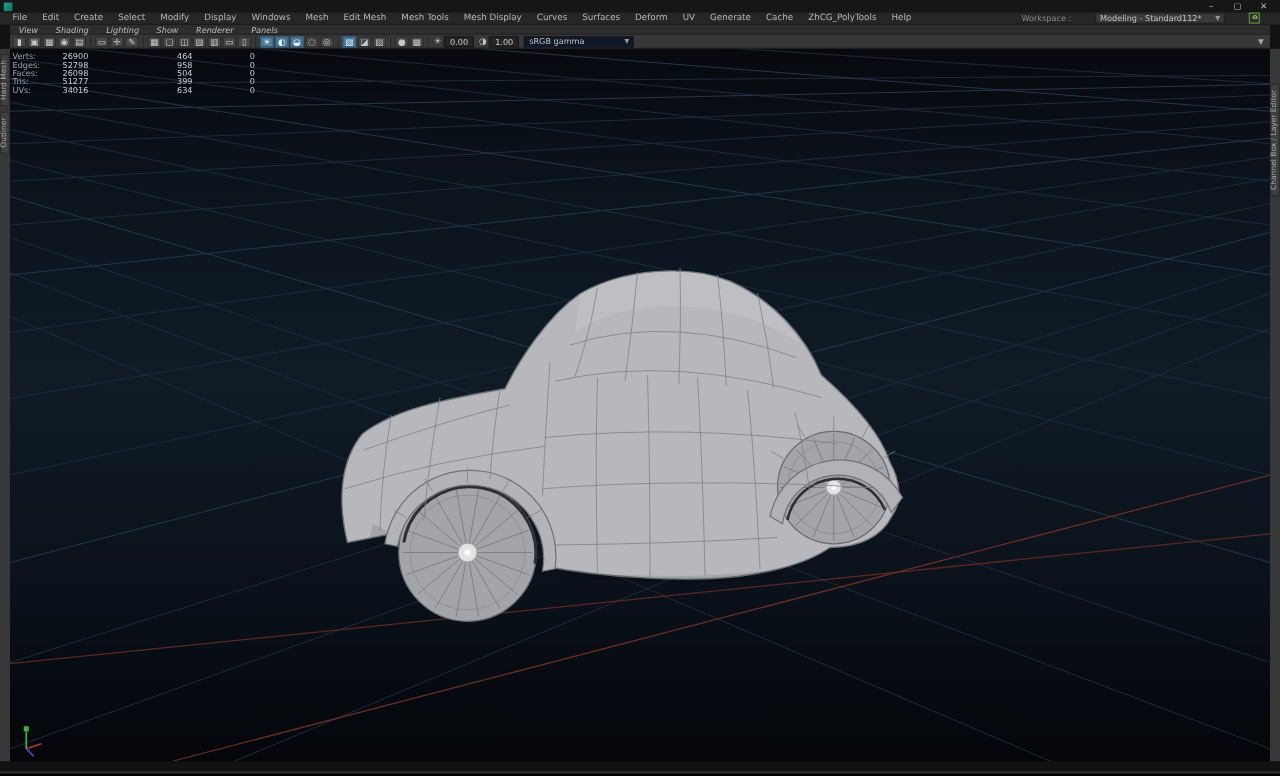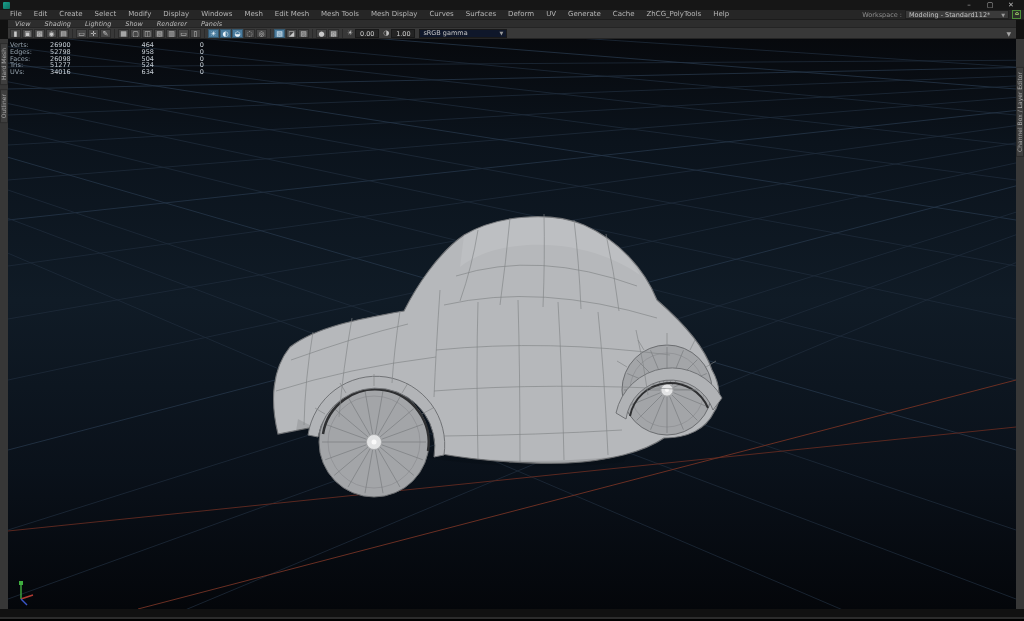--- a/index.html
+++ b/index.html
@@ -13,21 +13,21 @@
   .maya-logo { width:7px; height:7px; background:linear-gradient(135deg,#19a08c,#0d6e60);
     border-radius:1px; margin-right:4px; flex:0 0 auto; }
   .title-text { font-size:7px; color:#9b9b9b; white-space:nowrap; line-height:10px; }
   .win-controls { margin-left:auto; display:flex; gap:9px; padding-right:4px; }
   .win-btn { font-size:7px; color:#bdbdbd; width:12px; text-align:center; cursor:default; line-height:10px;}
 
   
   .menubar { position:absolute; left:0; top:10px; width:1024px; height:10px;
     background:#262626; display:flex; align-items:flex-end; padding-left:4px; border-bottom:1px solid #1c1c1c; }
   .menu-item { font-size:7px; color:#b6b6b6; padding:0 6px; line-height:10px; white-space:nowrap; }
-  .workspace { margin-left:auto; display:flex; align-items:center; gap:3px; padding-right:3px; }
+  .workspace { margin-left:auto; display:flex; align-items:center; gap:19px; padding-right:16px; }
   .ws-label { font-size:6.5px; color:#8d8d8d; }
   .ws-drop { width:104px; height:9px; background:#3a3a3a; border:1px solid #1f1f1f;
     display:flex; align-items:center; font-size:6.5px; color:#c2c2c2; padding:0 3px; }
   .ws-drop .arr { margin-left:auto; font-size:5px; color:#9a9a9a; }
   .ws-lock { width:9px; height:9px; border:1px solid #4e8f3a; background:#2c2f2a;
     display:flex; align-items:center; justify-content:center; }
   .ws-lock i { display:block; width:4px; height:3px; border:1px solid #8fba60; border-top-left-radius:2px; border-top-right-radius:2px; margin-top:-2px;}
 
   
   .panel-menubar { position:absolute; left:8px; top:20px; width:1008px; height:8px;
@@ -339,21 +339,21 @@
           </div>
           <div class="hud-row">
             <span class="hud-label">Faces:</span>
             <span class="hud-c1">26098</span>
             <span class="hud-c2">504</span>
             <span class="hud-c3">0</span>
           </div>
           <div class="hud-row">
             <span class="hud-label">Tris:</span>
             <span class="hud-c1">51277</span>
-            <span class="hud-c2">524</span>
+            <span class="hud-c2">399</span>
             <span class="hud-c3">0</span>
           </div>
           <div class="hud-row">
             <span class="hud-label">UVs:</span>
             <span class="hud-c1">34016</span>
             <span class="hud-c2">634</span>
             <span class="hud-c3">0</span>
           </div>
         </div>
     </div>

